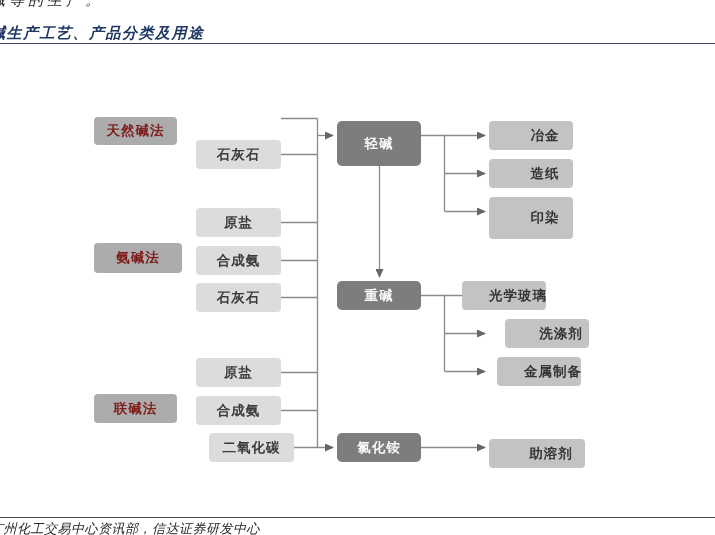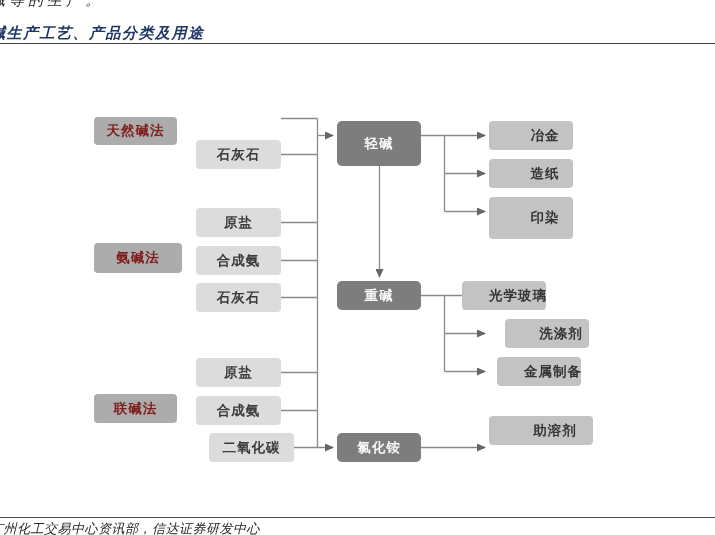--- a/index.html
+++ b/index.html
@@ -92,18 +92,18 @@
   <div class="node product" style="left:337px;top:121px;width:84px;height:45px;">轻碱</div>
   <div class="node product" style="left:337px;top:281px;width:84px;height:29px;">重碱</div>
   <div class="node product" style="left:337px;top:433px;width:84px;height:29px;">氯化铵</div>
 
   <div class="node use" style="left:489px;top:121px;width:84px;height:29px;">冶金</div>
   <div class="node use" style="left:489px;top:159px;width:84px;height:29px;">造纸</div>
   <div class="node use" style="left:489px;top:197px;width:84px;height:42px;">印染</div>
   <div class="node use" style="left:462px;top:281px;width:84px;height:29px;">光学玻璃</div>
   <div class="node use" style="left:489px;top:319px;width:84px;height:29px;margin-left:16px;">洗涤剂</div>
   <div class="node use" style="left:489px;top:357px;width:84px;height:29px;margin-left:8px;">金属制备</div>
-  <div class="node use" style="left:489px;top:416px;width:104px;height:29px;">助溶剂</div>
+  <div class="node use" style="left:489px;top:439px;width:96px;height:29px;">助溶剂</div>
 
   <div class="rule-bottom"></div>
   <div class="source">广州化工交易中心资讯部，信达证券研发中心</div>
 
 </div>
 
 </body></html>

